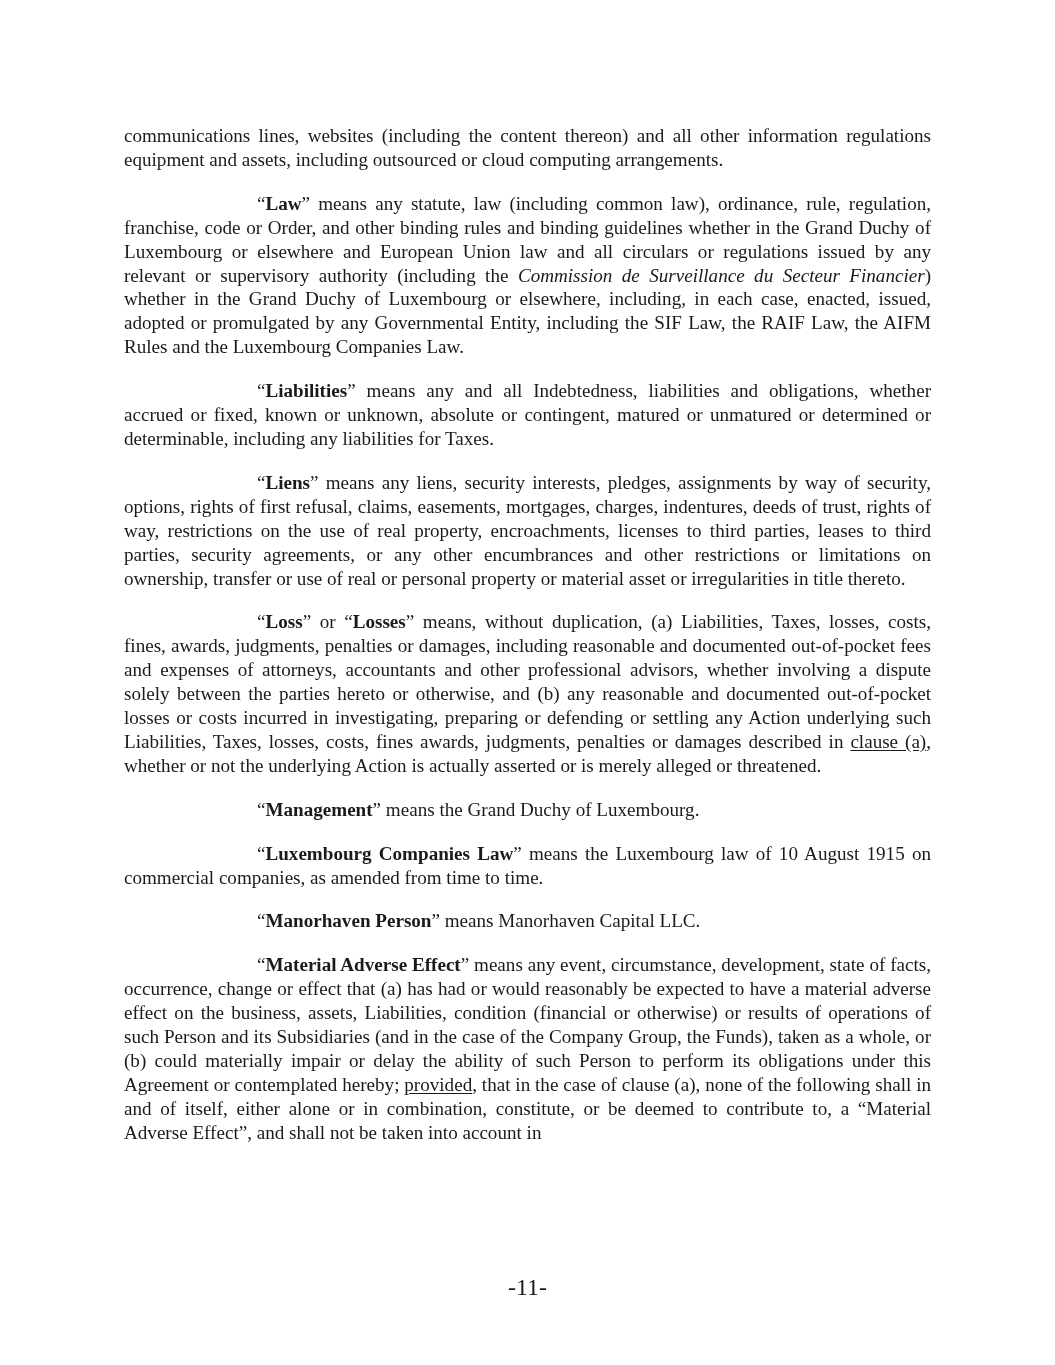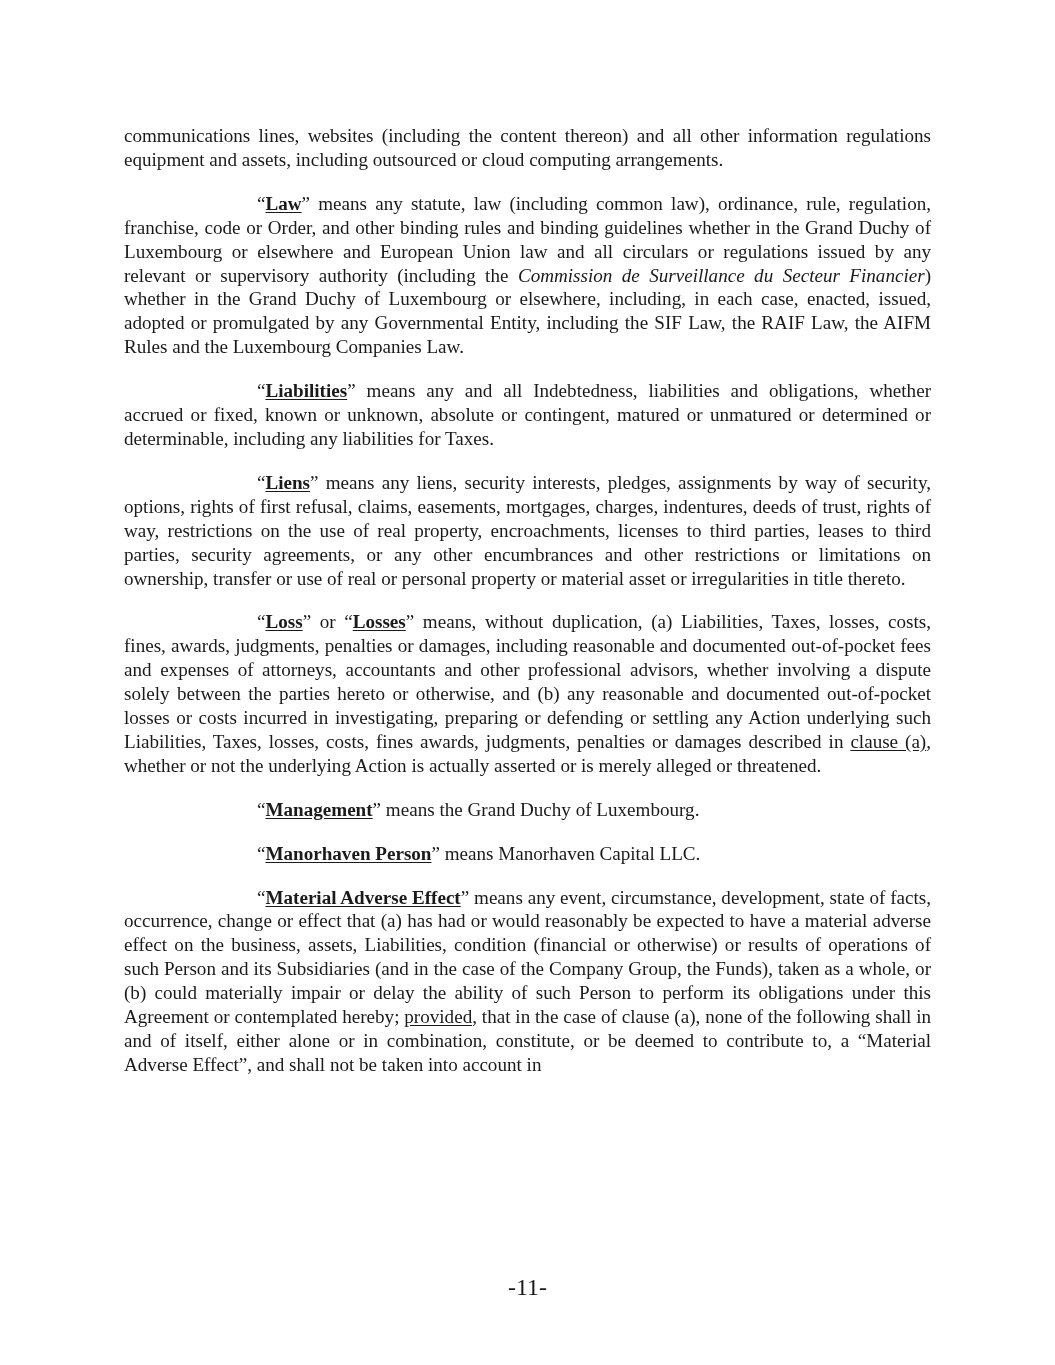--- a/index.html
+++ b/index.html
@@ -7,21 +7,21 @@
       width: 1055px; height: 1365px; position: relative; overflow: hidden;
       font-family: "Liberation Serif", "DejaVu Serif", serif;
       color: #1a1a1a;
     }
     .page {
       position: absolute; left: 124px; top: 124px; width: 807px;
       font-size: 19.1px; line-height: 23.9px;
     }
     p { margin: 0 0 20px 0; text-align: justify; }
     p.indent { text-indent: 133px; }
-    .term { font-weight: bold; text-decoration: underline; text-underline-offset: 2px; }
+    .term { font-weight: bold; text-underline-offset: 2px; }
     .ul { text-decoration: underline; text-underline-offset: 2px; }
     .it { font-style: italic; }
     .footer {
       position: absolute; top: 1275px; left: 0; width: 1055px; text-align: center;
       font-size: 24px; line-height: 24px;
     }
   </style>
 </head>
 <body>
 
@@ -44,20 +44,23 @@
 
   <p class="indent">
     <span>“</span><span class="term">Loss</span><span>” or “</span><span class="term">Losses</span><span>” means, without duplication, (a) Liabilities, Taxes, losses, costs, fines, awards, judgments, penalties or damages, including reasonable and documented out-of-pocket fees and expenses of attorneys, accountants and other professional advisors, whether involving a dispute solely between the parties hereto or otherwise, and (b) any reasonable and documented out-of-pocket losses or costs incurred in investigating, preparing or defending or settling any Action underlying such Liabilities, Taxes, losses, costs, fines awards, judgments, penalties or damages described in </span><span class="ul">clause (a)</span><span>, whether or not the underlying Action is actually asserted or is merely alleged or threatened.</span>
   </p>
 
 
   <p class="indent">
     <span>“</span><span class="term">Management</span><span>” means the Grand Duchy of Luxembourg.</span>
   </p>
 
+  <p class="indent">
+    <span>“</span><span class="term">Luxembourg Companies Law</span><span>” means the Luxembourg law of 10 August 1915 on commercial companies, as amended from time to time.</span>
+  </p>
 
   <p class="indent">
     <span>“</span><span class="term">Manorhaven Person</span><span>” means Manorhaven Capital LLC.</span>
   </p>
 
   <p class="indent">
     <span>“</span><span class="term">Material Adverse Effect</span><span>” means any event, circumstance, development, state of facts, occurrence, change or effect that (a) has had or would reasonably be expected to have a material adverse effect on the business, assets, Liabilities, condition (financial or otherwise) or results of operations of such Person and its Subsidiaries (and in the case of the Company Group, the Funds), taken as a whole, or (b) could materially impair or delay the ability of such Person to perform its obligations under this Agreement or contemplated hereby; </span><span class="ul">provided</span><span>, that in the case of clause (a), none of the following shall in and of itself, either alone or in combination, constitute, or be deemed to contribute to, a “Material Adverse Effect”, and shall not be taken into account in</span>
   </p>
 </div>
 

